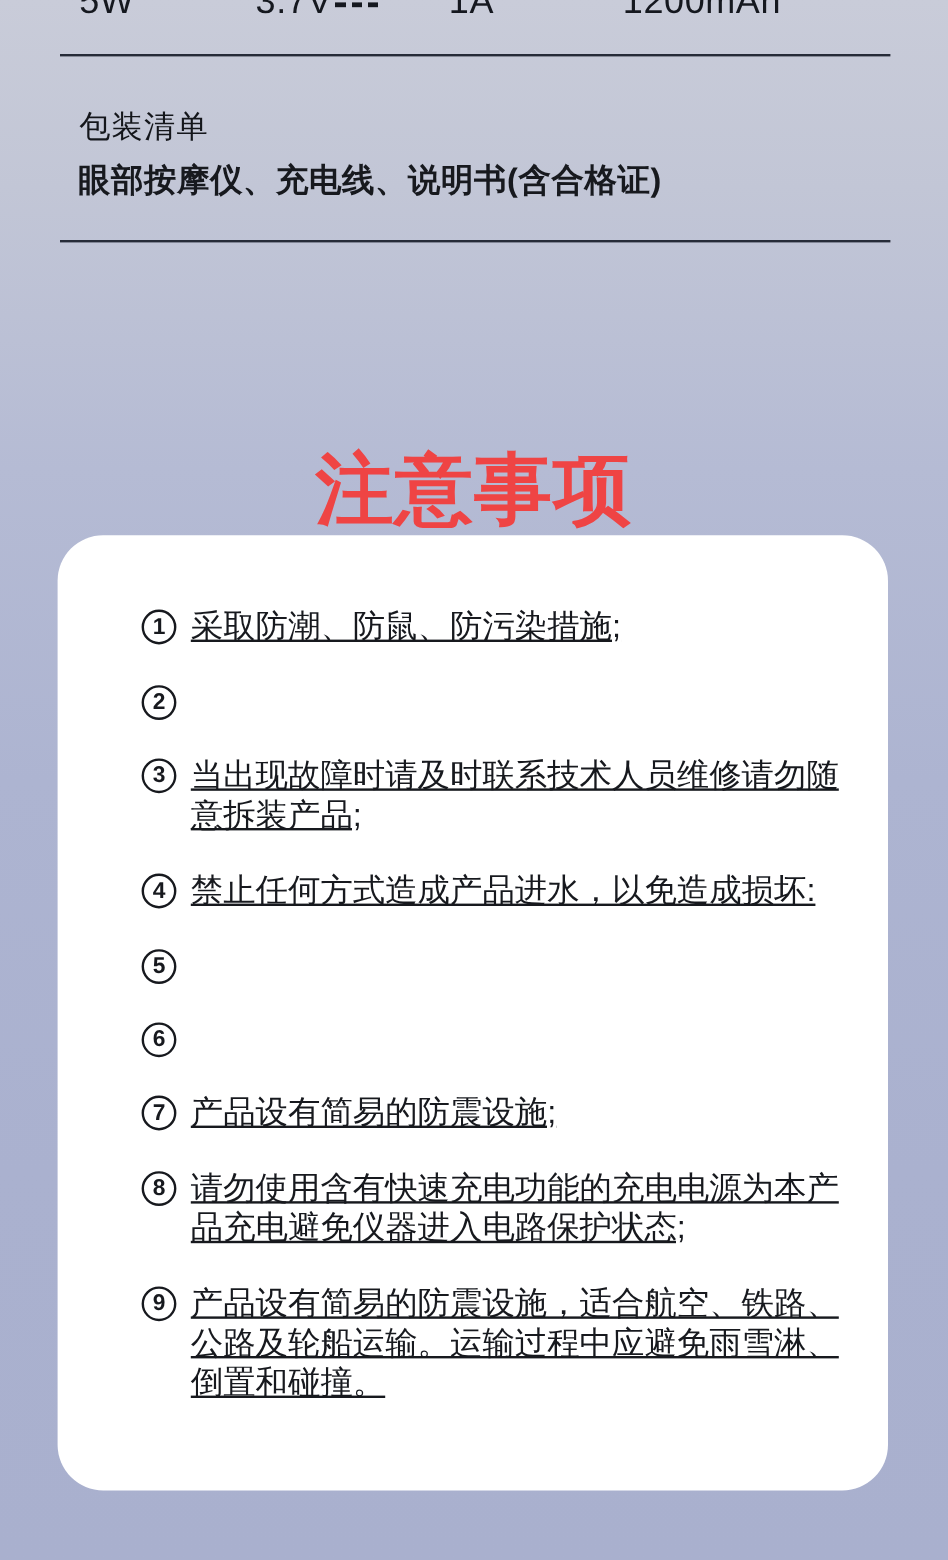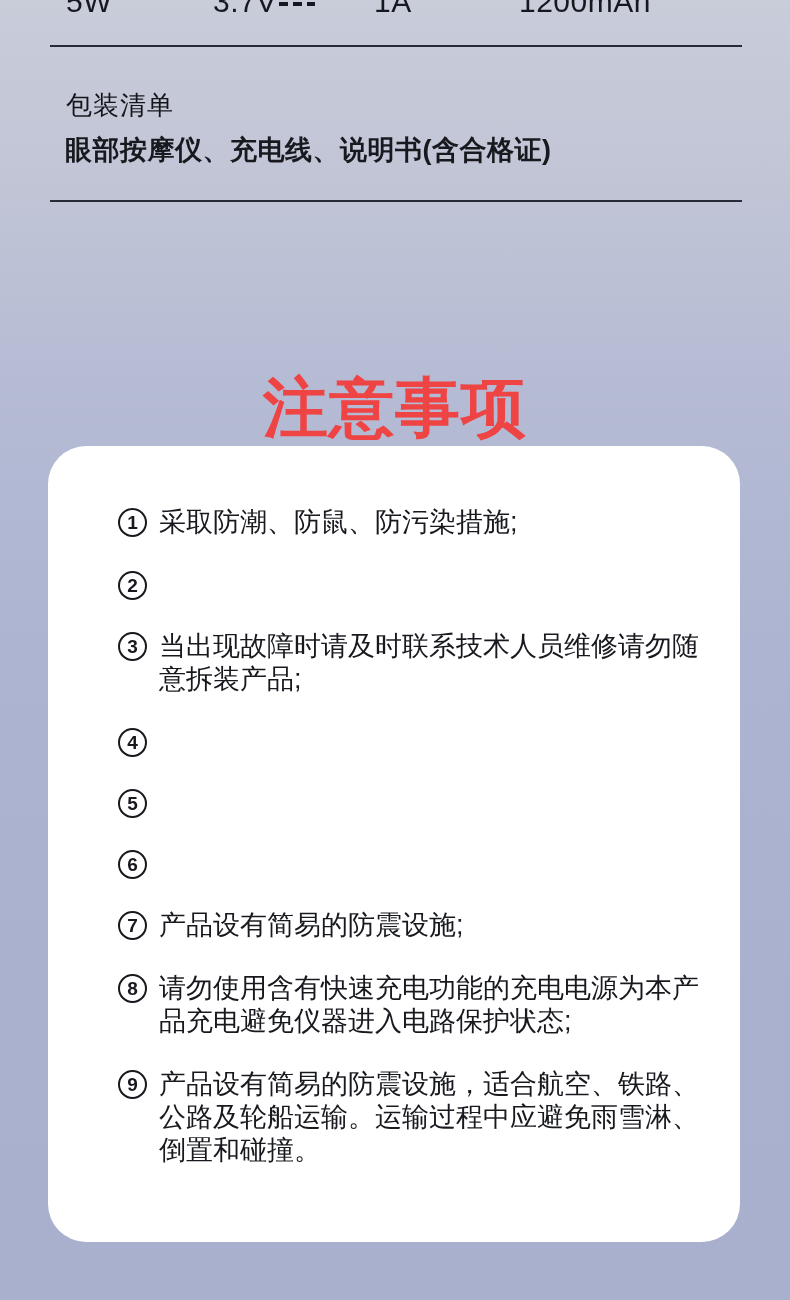--- a/index.html
+++ b/index.html
@@ -116,20 +116,21 @@
     color: #17191e;
     line-height: 1;
   }
 
   .item-text {
     width: 558px;
     font-size: 27px;
     line-height: 33px;
     color: #17191e;
     letter-spacing: 0;
+    text-decoration: underline;
   }
 </style>
 </head>
 <body>
 
 <div class="spec-row">
   <span class="spec-value" id="spec-power">5W</span>
   <span class="spec-value" id="spec-voltage">3.7V</span>
   <span class="dc-dashes"></span>
   <span class="spec-value" id="spec-current">1A</span>
@@ -152,20 +153,21 @@
   </div>
   <div class="notice-item">
     <span class="item-badge">2</span>
   </div>
   <div class="notice-item">
     <span class="item-badge">3</span>
     <span class="item-text">当出现故障时请及时联系技术人员维修请勿随意拆装产品;</span>
   </div>
   <div class="notice-item">
     <span class="item-badge">4</span>
+    <span class="item-text">禁止任何方式造成产品进水，以免造成损坏:</span>
   </div>
   <div class="notice-item">
     <span class="item-badge">5</span>
   </div>
   <div class="notice-item">
     <span class="item-badge">6</span>
   </div>
   <div class="notice-item">
     <span class="item-badge">7</span>
     <span class="item-text">产品设有简易的防震设施;</span>

